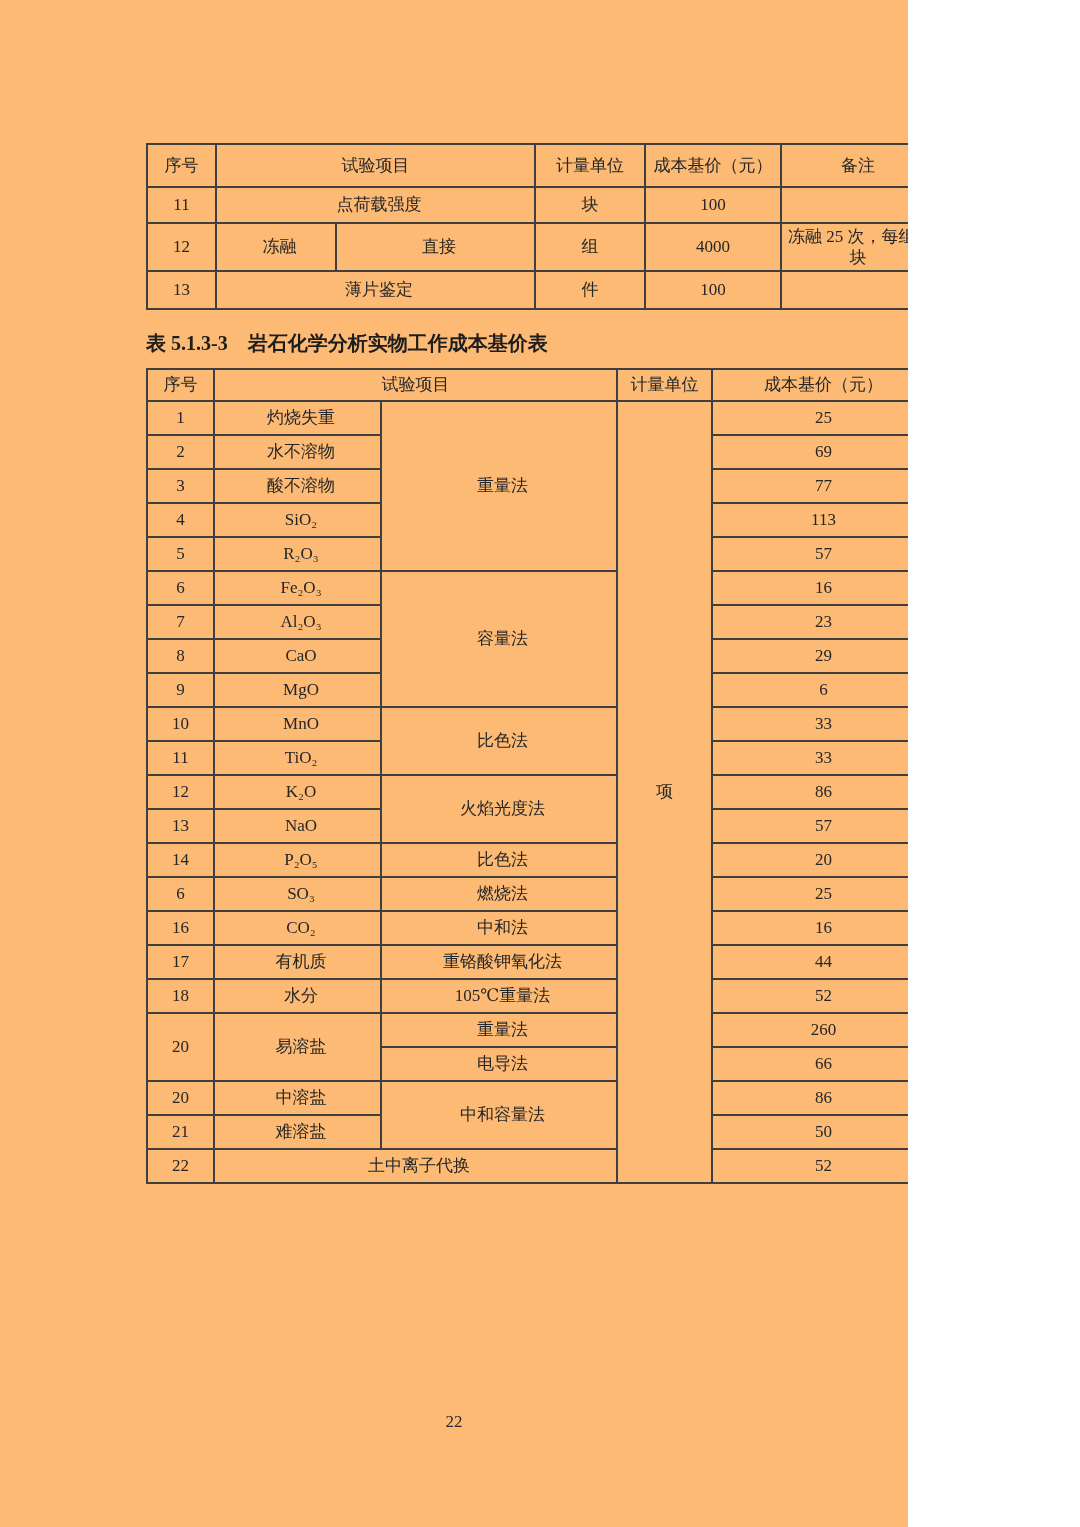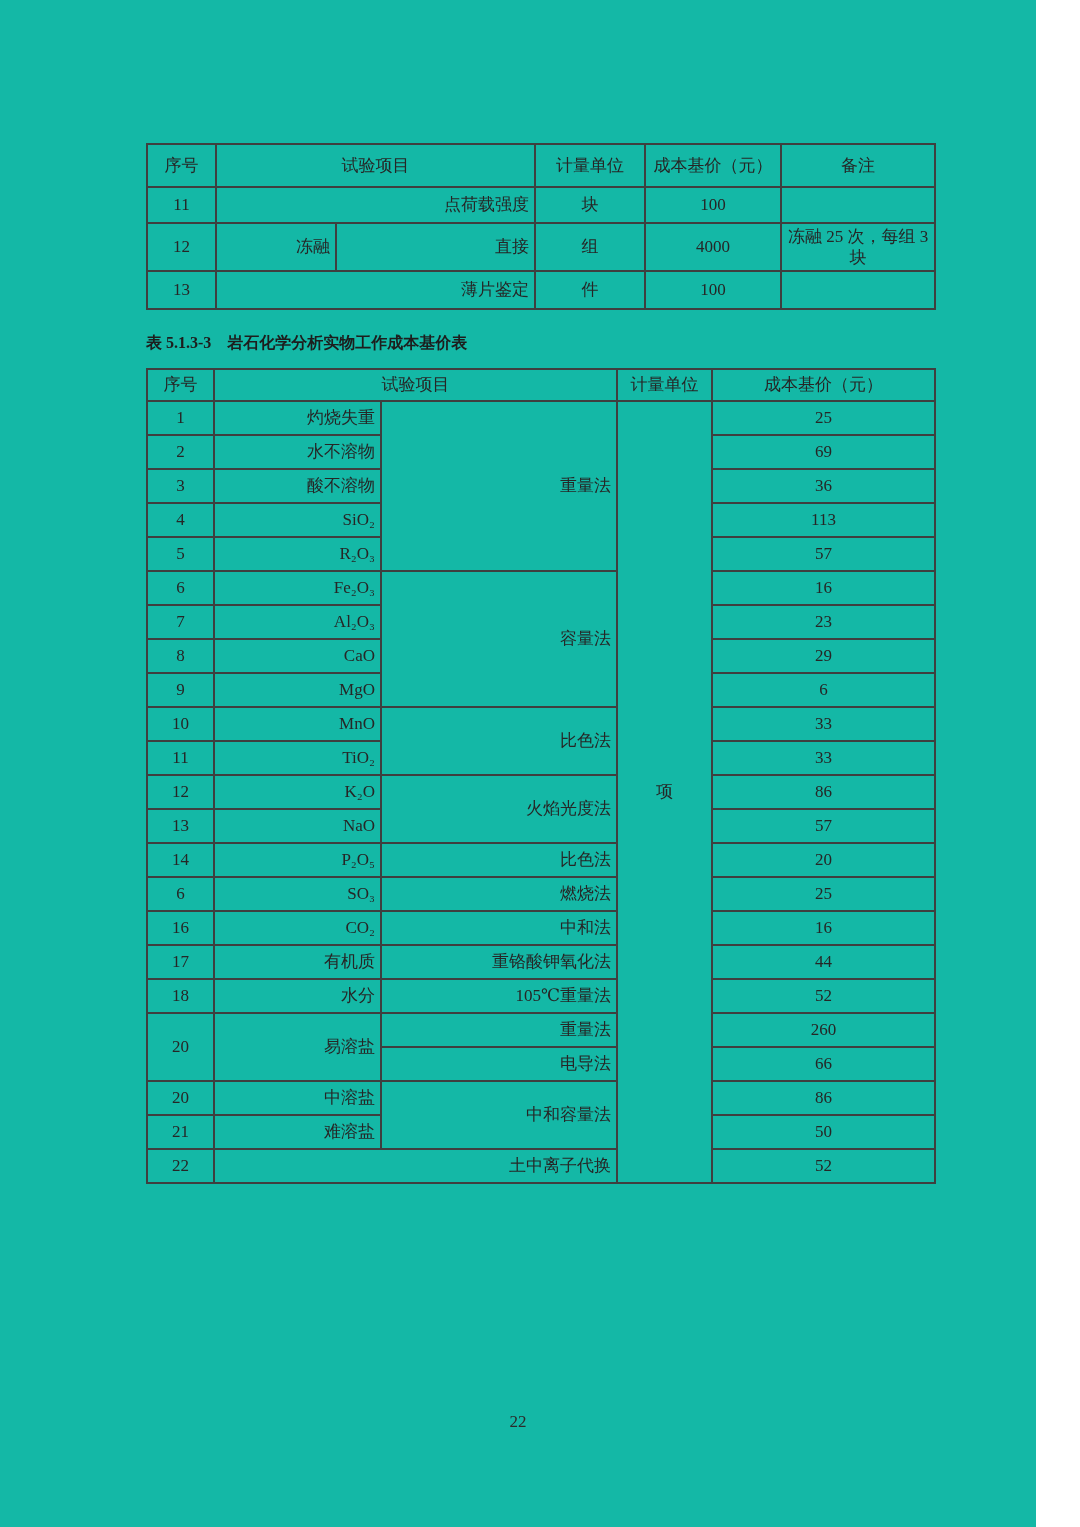--- a/index.html
+++ b/index.html
@@ -2,23 +2,23 @@
 <html><head>
 <meta charset="utf-8">
 <style>
   html, body {
     margin: 0;
     padding: 0;
     background: #ffffff;
   }
   .page {
     position: relative;
-    width: 1036px;
+    width: 908px;
     height: 1527px;
-    background: #14b8a6;
+    background: #fdba74;
     font-family: "Liberation Serif", "DejaVu Serif", serif;
     color: #262626;
     overflow: hidden;
   }
   .content {
     position: absolute;
     left: 146px;
     top: 143px;
     width: 788px;
   }
@@ -32,33 +32,33 @@
     font-size: 17px;
     font-weight: normal;
     padding: 2px 5px;
     text-align: center;
     vertical-align: middle;
     line-height: 22px;
     overflow: hidden;
     box-sizing: border-box;
   }
   td.left {
-    text-align: right;
+    text-align: center;
     padding-left: 12px;
   }
   
   .t1 thead th { height: 43px; }
   .t1 tr.r11 td { height: 36px; }
   .t1 tr.r12 td { height: 42px; }
   .t1 tr.r13 td { height: 38px; }
   .t1 td.remark { line-height: 21px; padding: 2px 4px; }
   
   .table-title {
     margin: 20px 0 12px 0;
-    font-size: 16px;
+    font-size: 20px;
     font-weight: bold;
     color: #1d1d1d;
     line-height: 26px;
   }
   
   .t2 thead th { height: 32px; }
   .t2 tbody td { height: 34px; }
   .page-number {
     position: absolute;
     left: 0;
@@ -146,21 +146,21 @@
           <td>25</td>
         </tr>
         <tr>
           <td>2</td>
           <td class="left">水不溶物</td>
           <td>69</td>
         </tr>
         <tr>
           <td>3</td>
           <td class="left">酸不溶物</td>
-          <td>36</td>
+          <td>77</td>
         </tr>
         <tr>
           <td>4</td>
           <td class="left">SiO₂</td>
           <td>113</td>
         </tr>
         <tr>
           <td>5</td>
           <td class="left">R₂O₃</td>
           <td>57</td>

